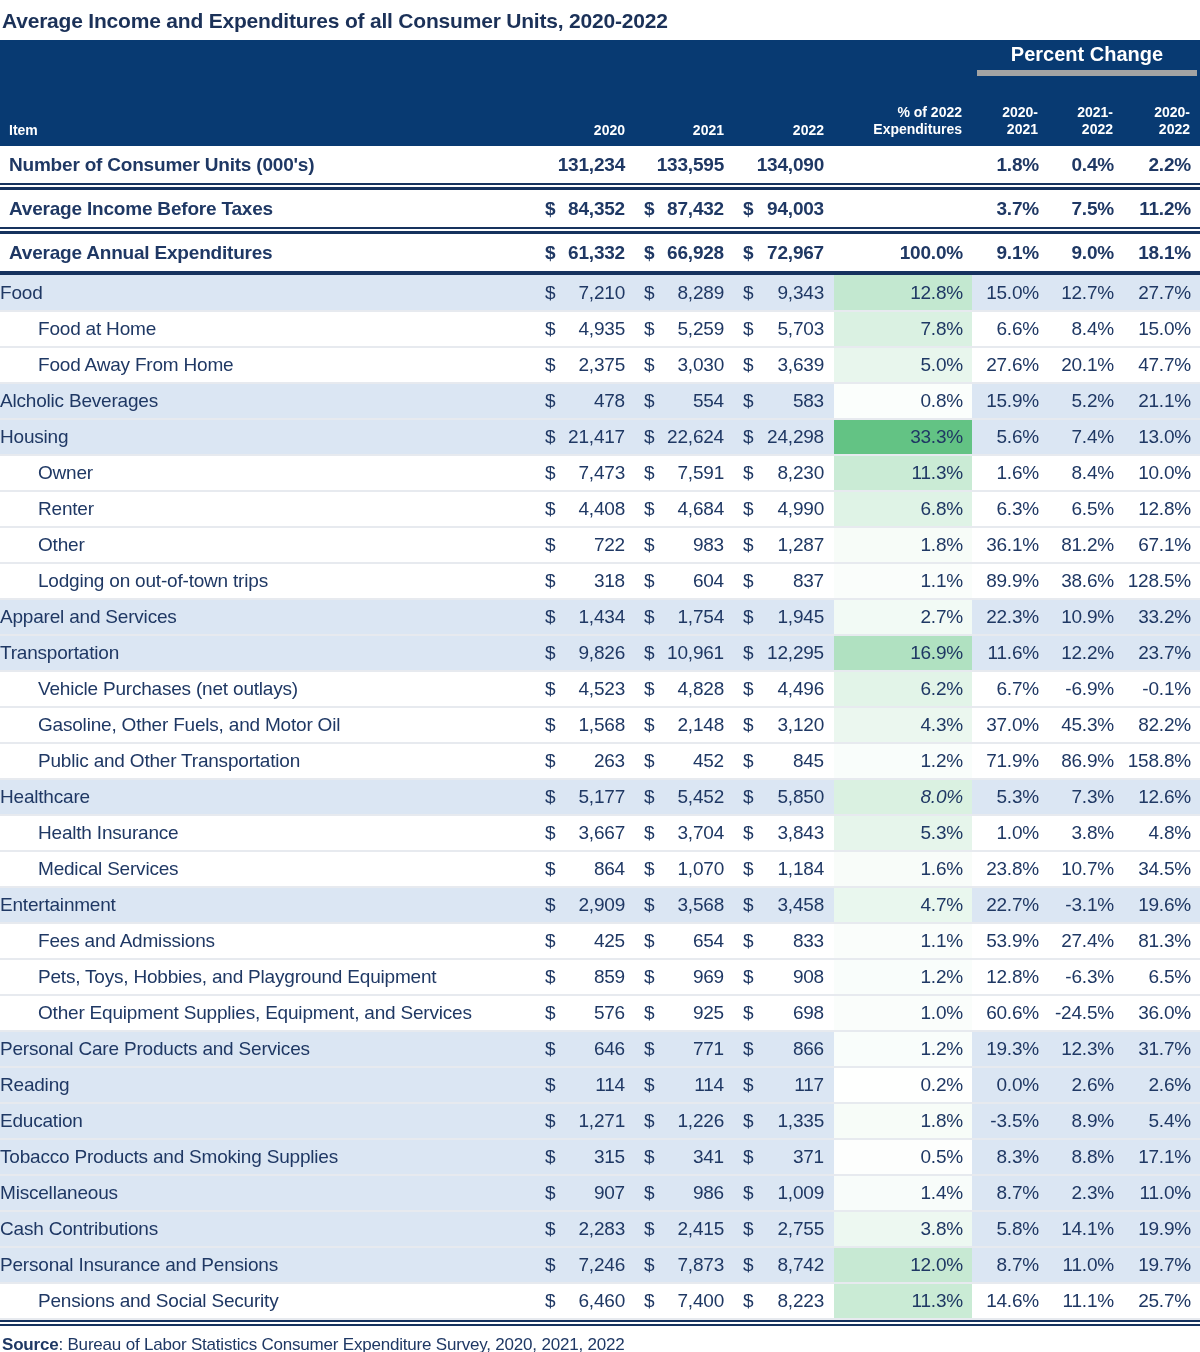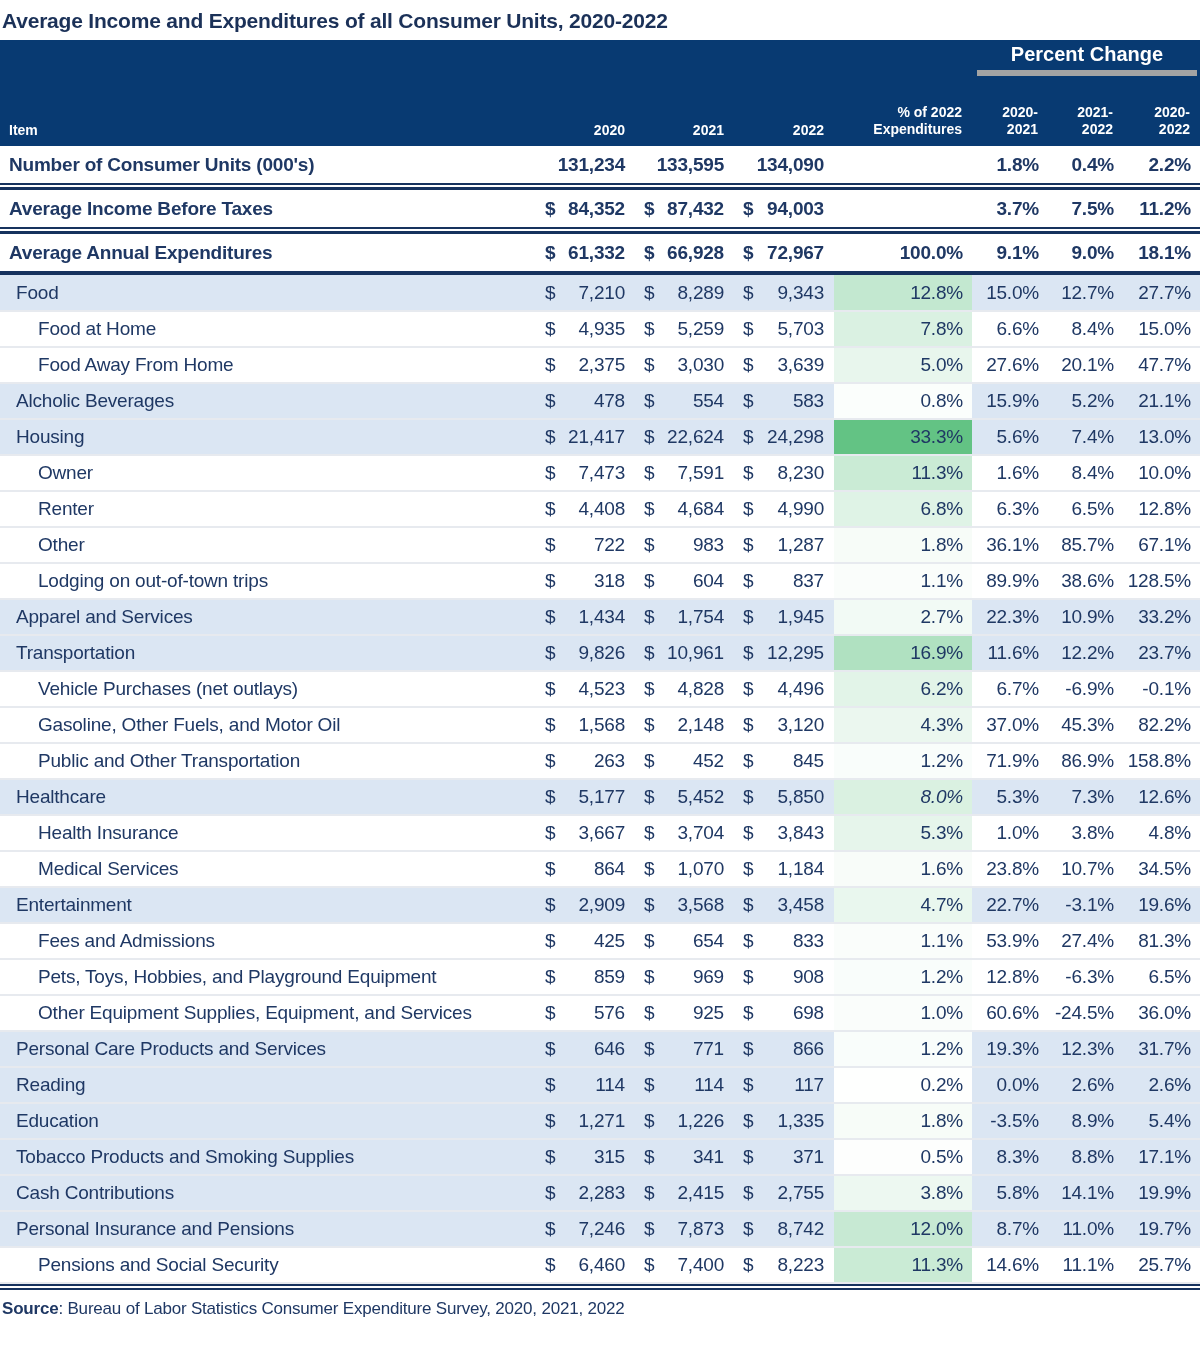--- a/index.html
+++ b/index.html
@@ -59,21 +59,21 @@
     border-bottom:2px solid var(--divider);
     padding:0;
     letter-spacing:-0.2px;
   }
   tr.summary td{
     height:37px;
     font-weight:bold;
     border-bottom:none;
     background:#ffffff;
   }
-  td.item{text-align:left;padding-left:16px;overflow:hidden;white-space:nowrap;}
+  td.item{text-align:left;overflow:hidden;white-space:nowrap;}
   tr.sub td.item{padding-left:38px;}
   tr.summary td.item{padding-left:9px;}
   td.money .money-in{
     display:flex;
     justify-content:space-between;
     align-items:baseline;
     padding:0 10px 0 9px;
   }
   td.pctcell,td.chg{text-align:right;padding-right:9px;}
   tr.cat td.item,tr.cat td.money,tr.cat td.chg{background:var(--rowblue);}
@@ -418,21 +418,21 @@
             </div>
           </td>
           <td class="money">
             <div class="money-in">
               <span class="cur">$</span>
               <span class="val">1,287</span>
             </div>
           </td>
           <td class="pctcell" style="background: rgb(247, 252, 248);">1.8%</td>
           <td class="chg">36.1%</td>
-          <td class="chg">85.7%</td>
+          <td class="chg">81.2%</td>
           <td class="chg">67.1%</td>
         </tr>
         <tr class="sub">
           <td class="item">Lodging on out-of-town trips</td>
           <td class="money">
             <div class="money-in">
               <span class="cur">$</span>
               <span class="val">318</span>
             </div>
           </td>
@@ -845,20 +845,45 @@
           <td class="money">
             <div class="money-in">
               <span class="cur">$</span>
               <span class="val">371</span>
             </div>
           </td>
           <td class="pctcell" style="background: rgb(253, 254, 253); padding-left: 22px;">0.5%</td>
           <td class="chg">8.3%</td>
           <td class="chg">8.8%</td>
           <td class="chg">17.1%</td>
+        </tr>
+        <tr class="cat">
+          <td class="item">Miscellaneous</td>
+          <td class="money">
+            <div class="money-in">
+              <span class="cur">$</span>
+              <span class="val">907</span>
+            </div>
+          </td>
+          <td class="money">
+            <div class="money-in">
+              <span class="cur">$</span>
+              <span class="val">986</span>
+            </div>
+          </td>
+          <td class="money">
+            <div class="money-in">
+              <span class="cur">$</span>
+              <span class="val">1,009</span>
+            </div>
+          </td>
+          <td class="pctcell" style="background: rgb(248, 252, 250);">1.4%</td>
+          <td class="chg">8.7%</td>
+          <td class="chg">2.3%</td>
+          <td class="chg">11.0%</td>
         </tr>
         <tr class="cat">
           <td class="item">Cash Contributions</td>
           <td class="money">
             <div class="money-in">
               <span class="cur">$</span>
               <span class="val">2,283</span>
             </div>
           </td>
           <td class="money">

